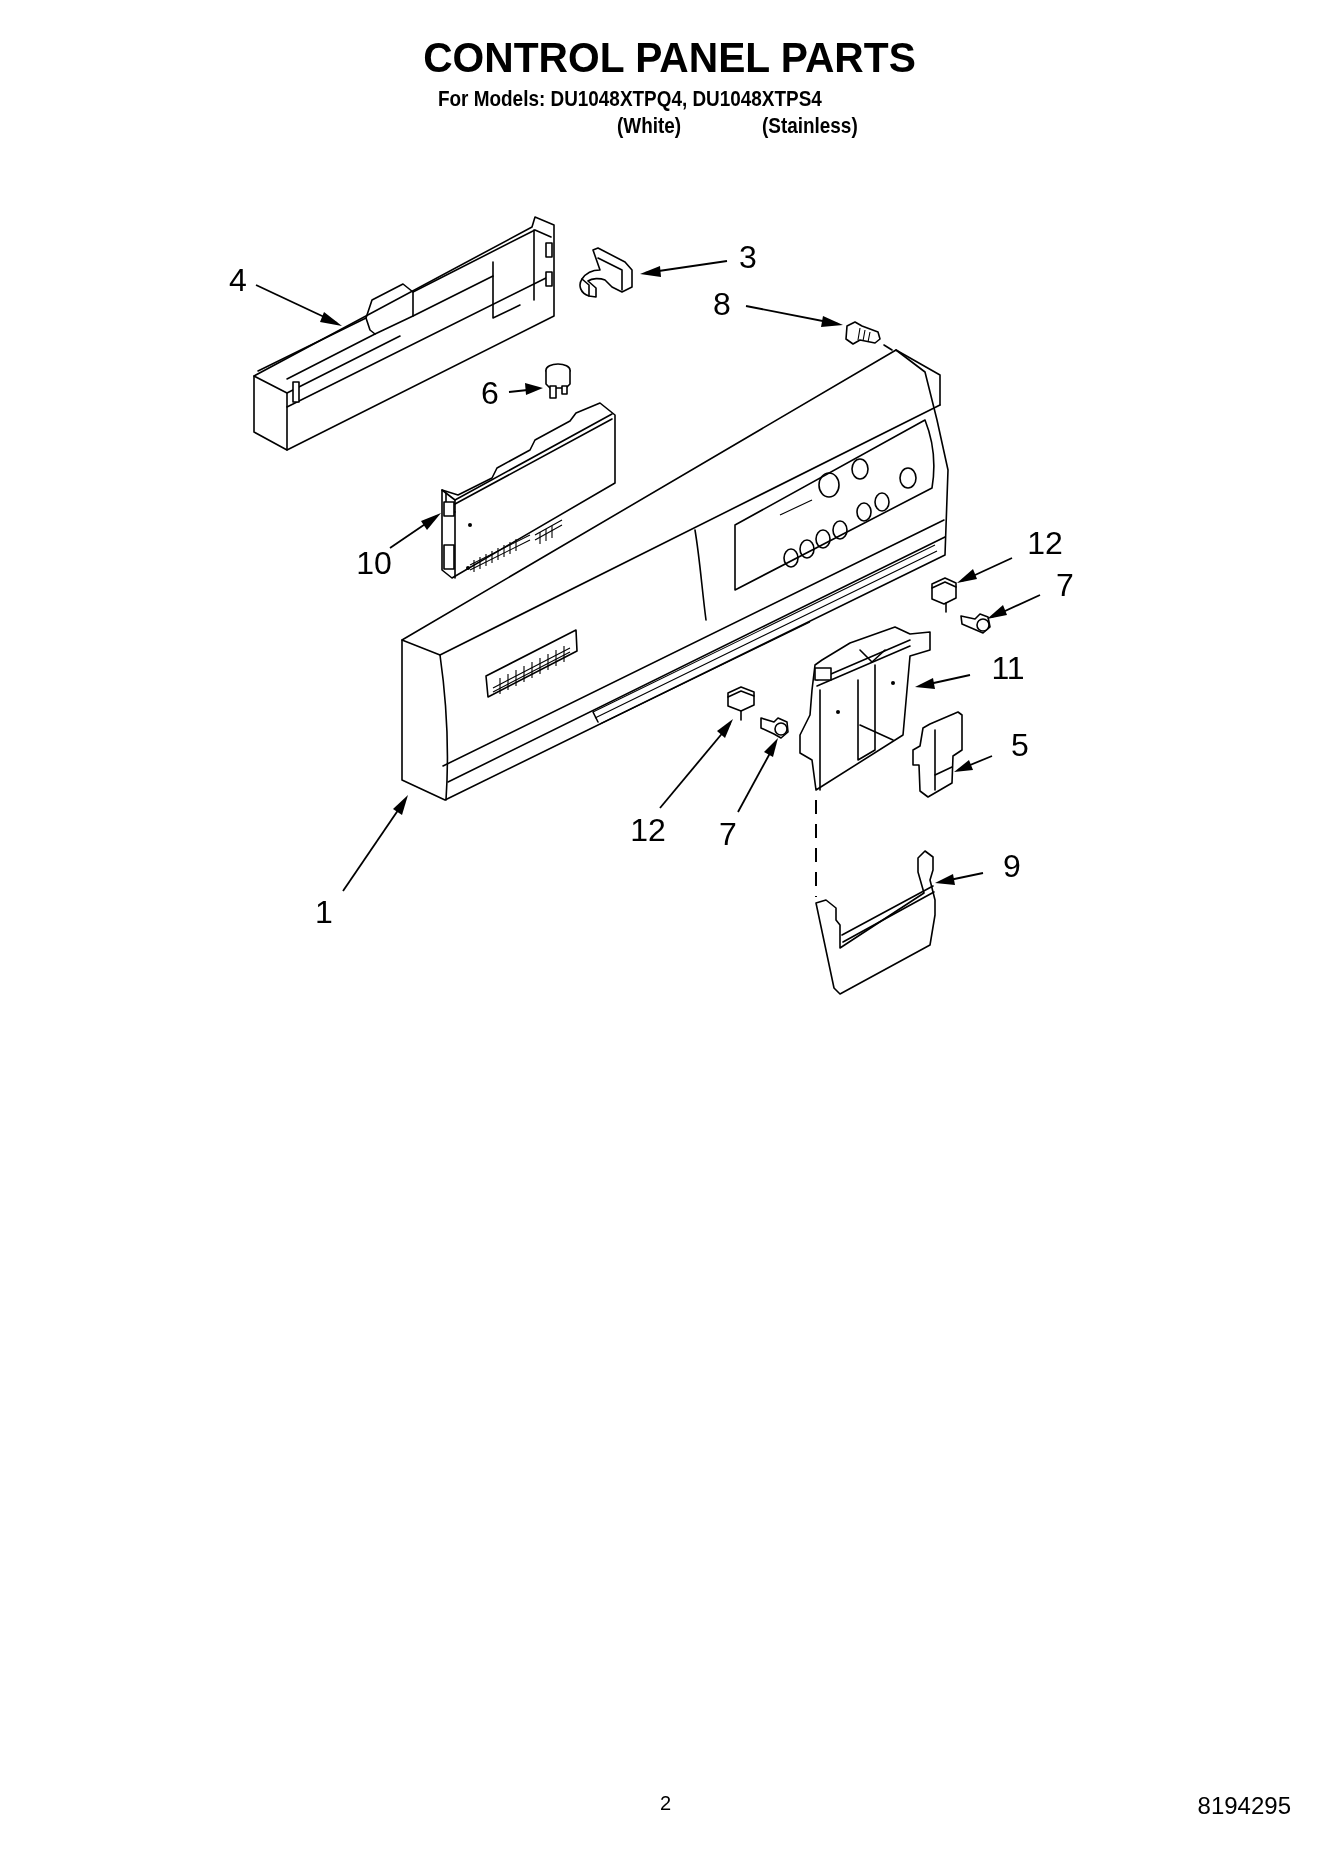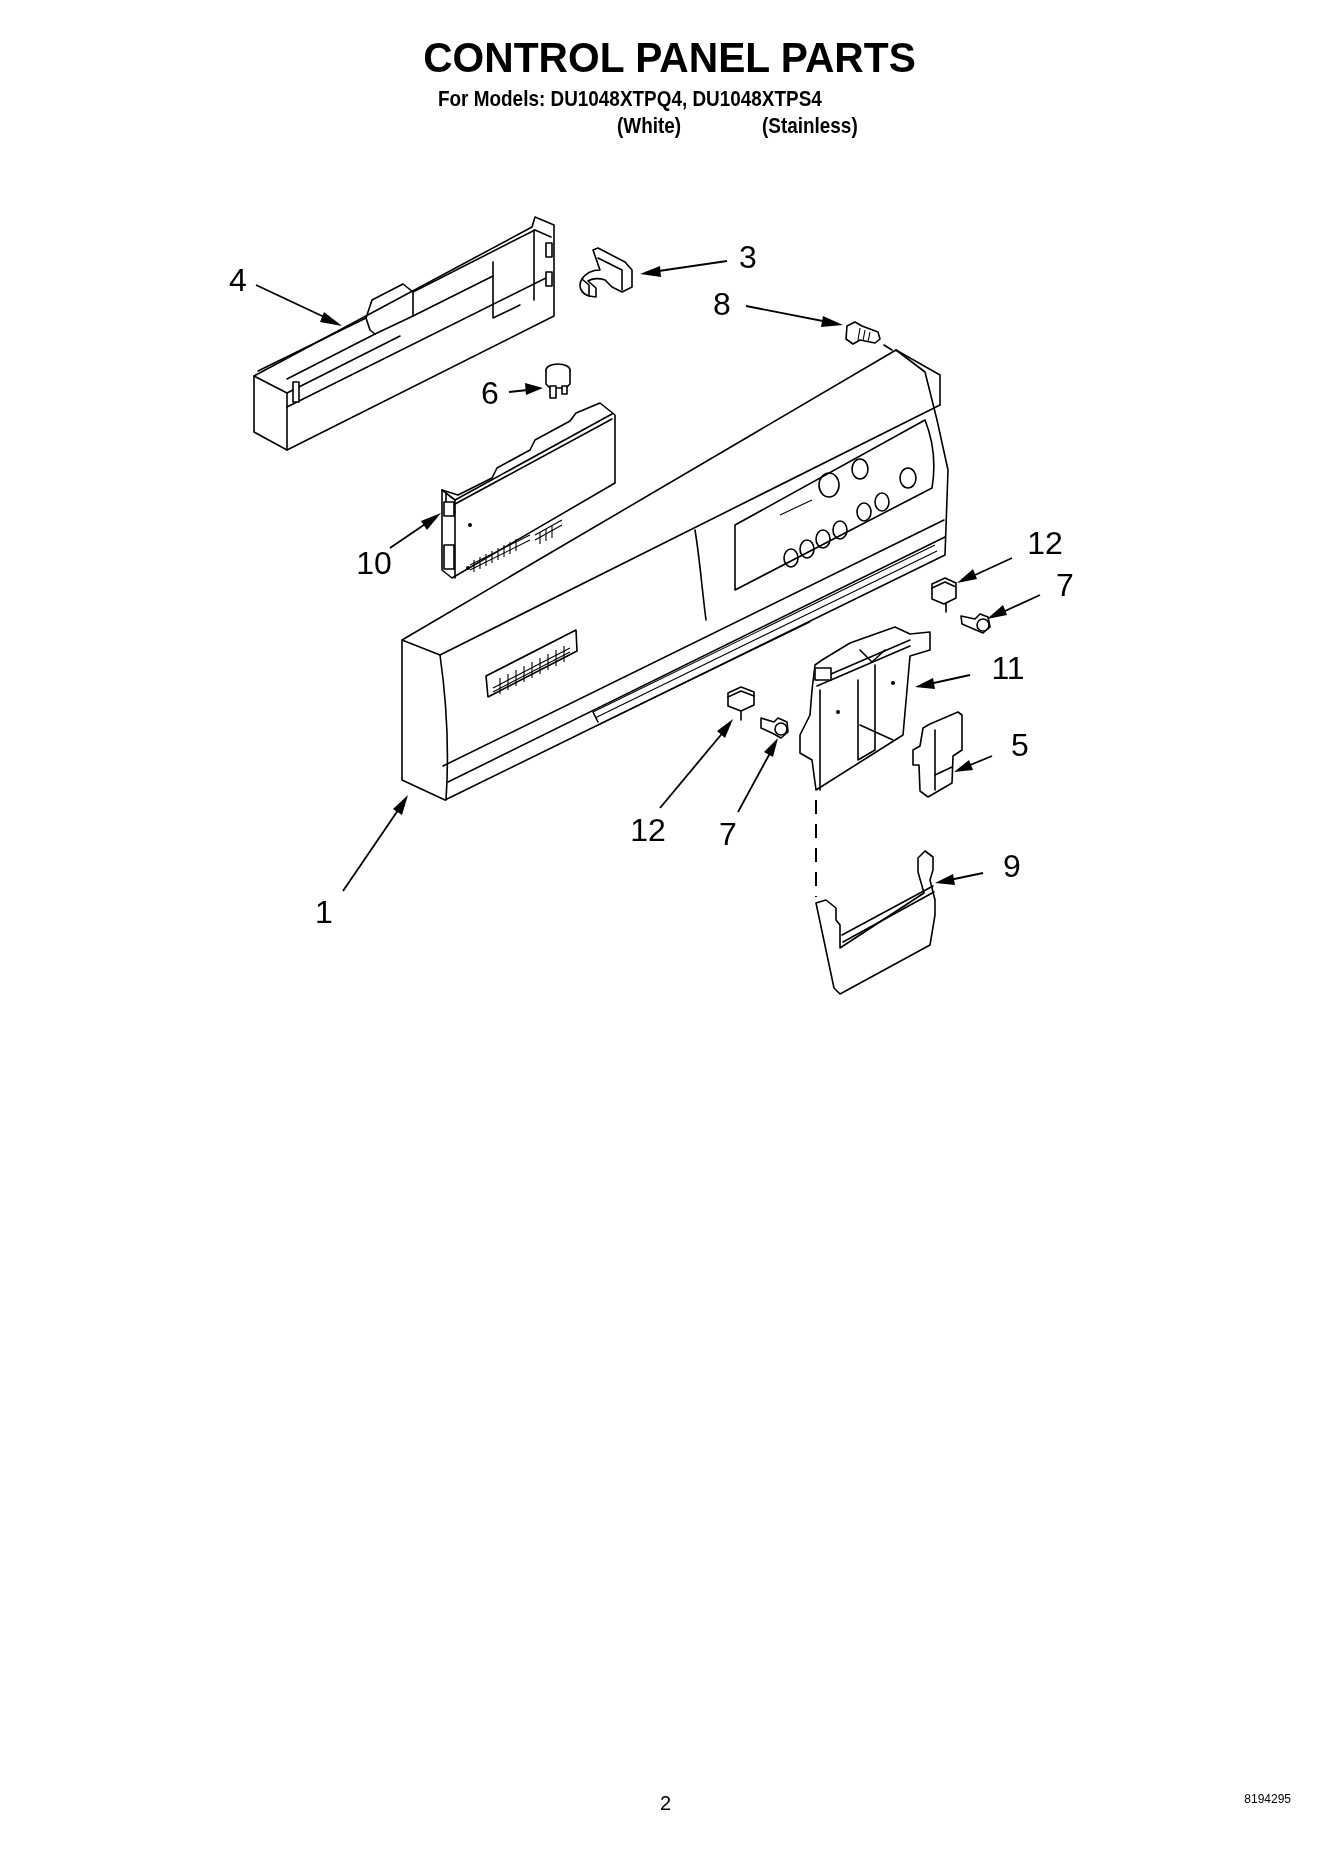--- a/index.html
+++ b/index.html
@@ -11,21 +11,21 @@
   .models { position: absolute; left: 438px; top: 86px; font-size: 22px; font-weight: bold;
             line-height: 26px; transform: scaleX(0.86); transform-origin: left top; white-space: nowrap; }
   .variant { position: absolute; top: 113px; font-size: 22px; font-weight: bold; line-height: 26px;
              transform: scaleX(0.86); transform-origin: left top; white-space: nowrap; }
   .v-white { left: 617px; }
   .v-stainless { left: 762px; }
   svg.diagram { position: absolute; left: 0; top: 0; width: 1339px; height: 1100px; }
   .callout { position: absolute; font-size: 32px; line-height: 32px; font-weight: normal;
              transform: translate(-50%, -50%); white-space: nowrap; }
   .footer-page { position: absolute; left: 660px; top: 1792px; font-size: 20px; }
-  .footer-doc { position: absolute; right: 48px; top: 1792px; font-size: 12px; }
+  .footer-doc { position: absolute; right: 48px; top: 1792px; font-size: 24px; }
   .ln { fill: none; stroke: #000; stroke-width: 1.6; stroke-linejoin: round; stroke-linecap: round; }
   .ln-thin { fill: none; stroke: #000; stroke-width: 1.1; }
   .fill-w { fill: #fff; stroke: #000; stroke-width: 1.6; stroke-linejoin: round; }
   .lead { stroke: #000; stroke-width: 1.8; fill: none; }
   .head { fill: #000; stroke: none; }
   .dash { stroke: #000; stroke-width: 2; stroke-dasharray: 14 10; fill: none; }
 </style>
 </head>
 <body>
 

